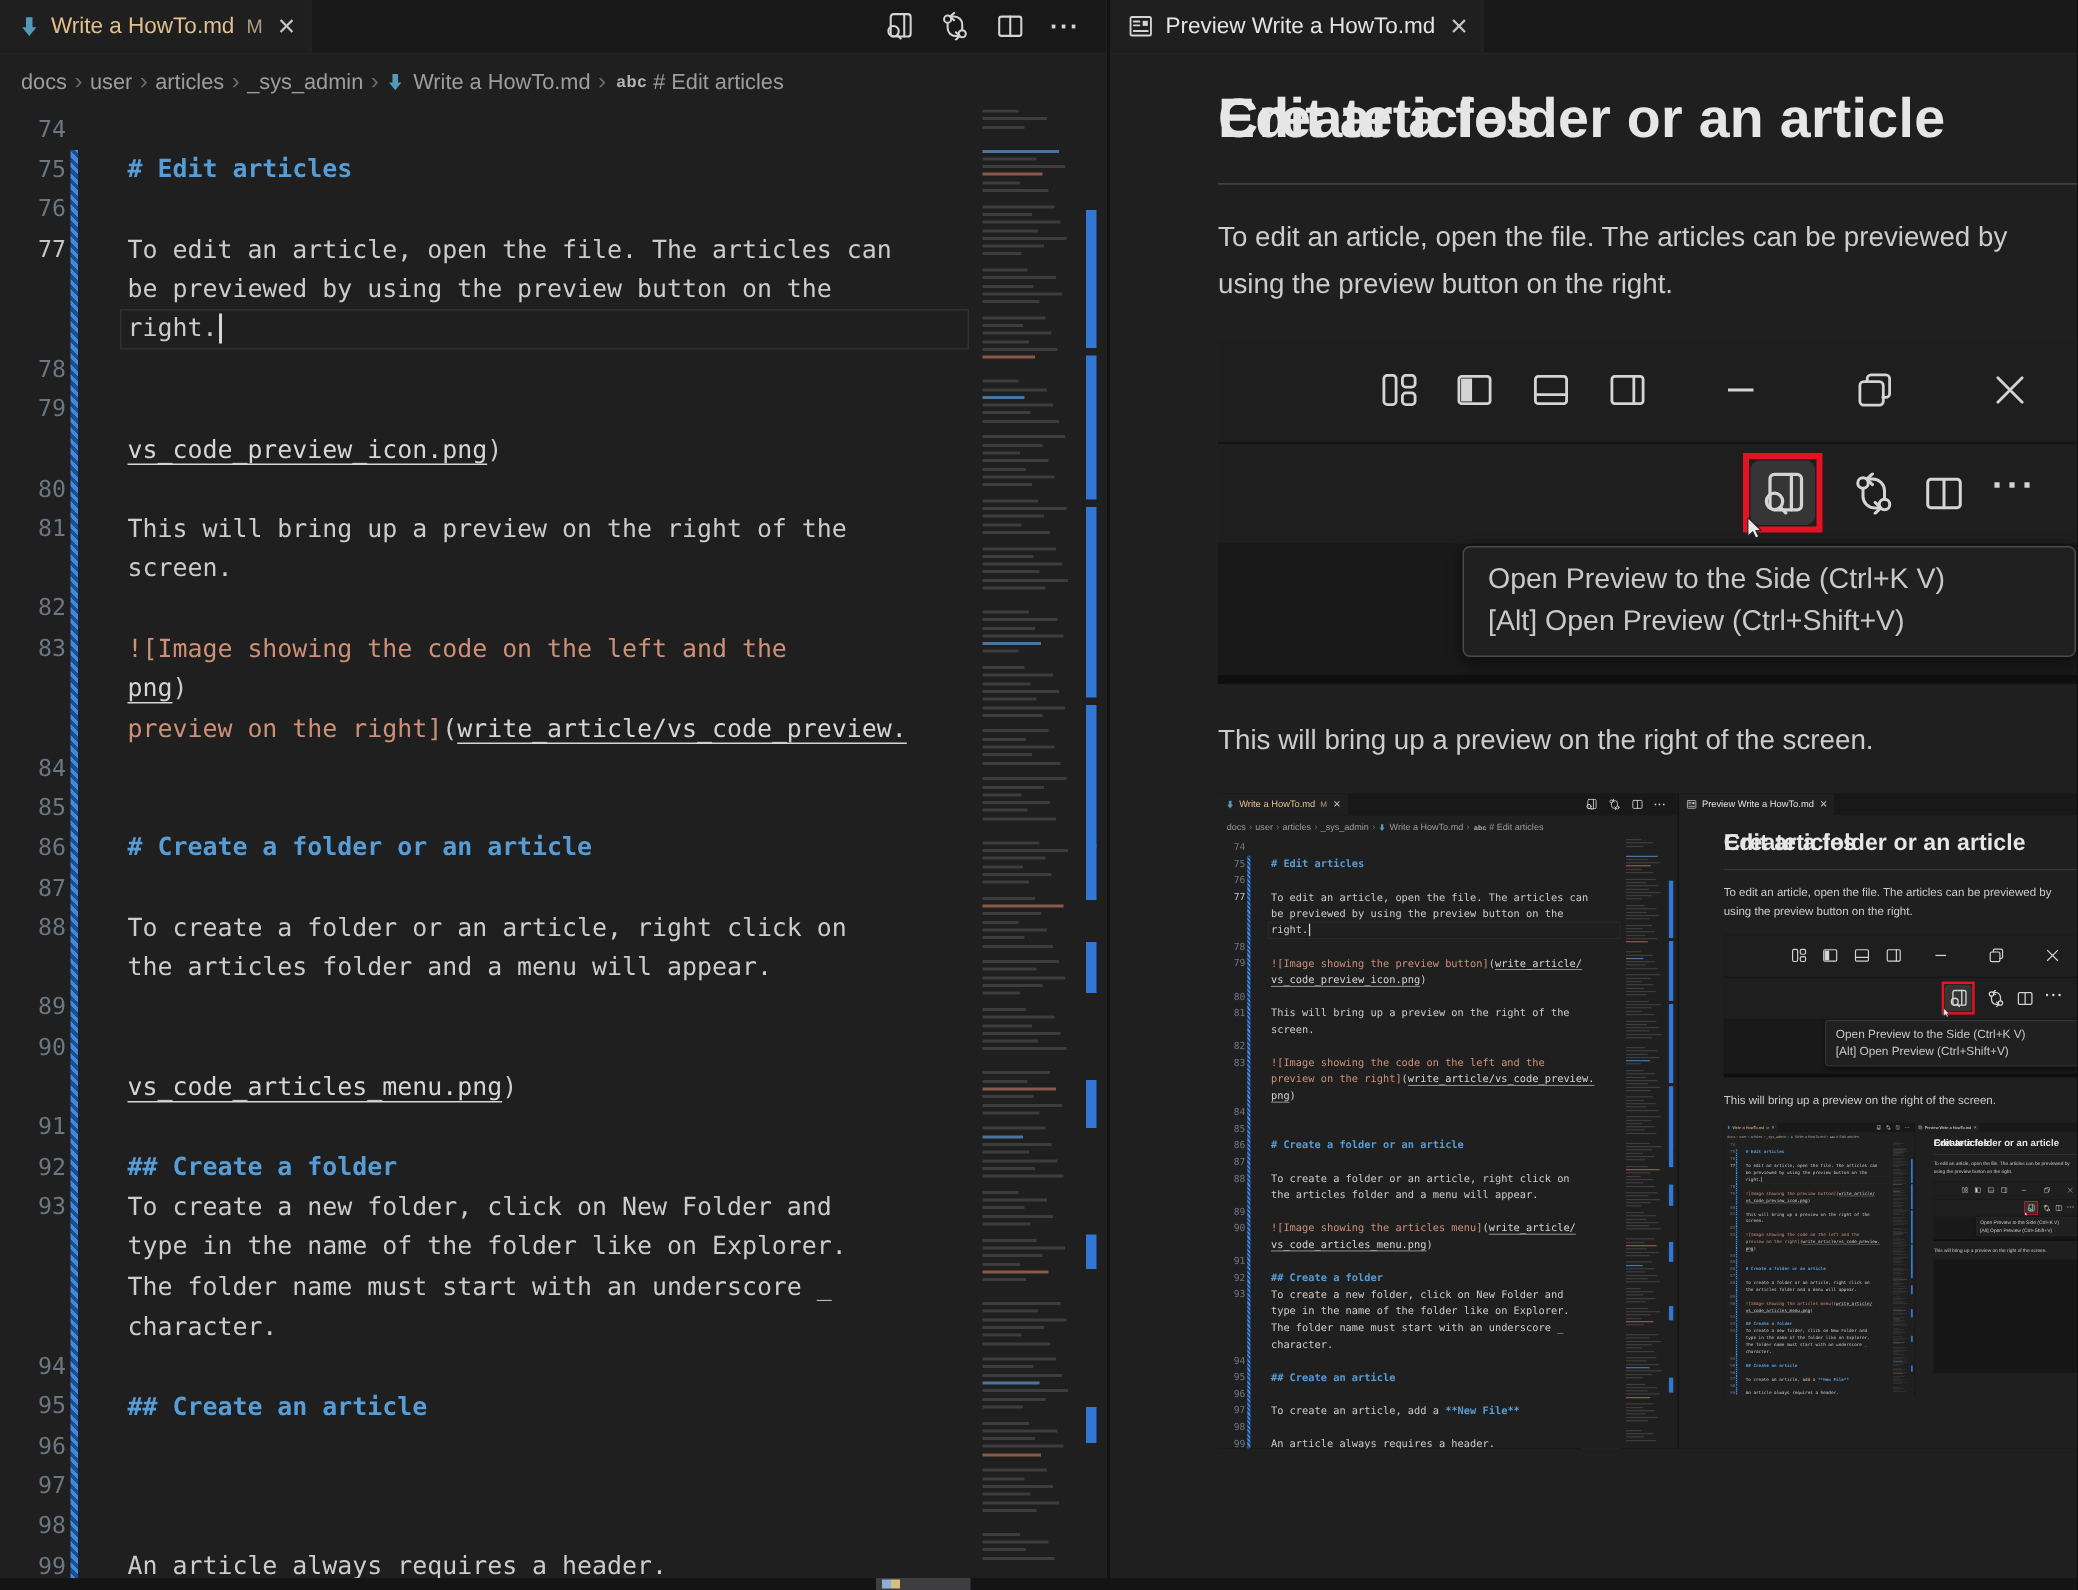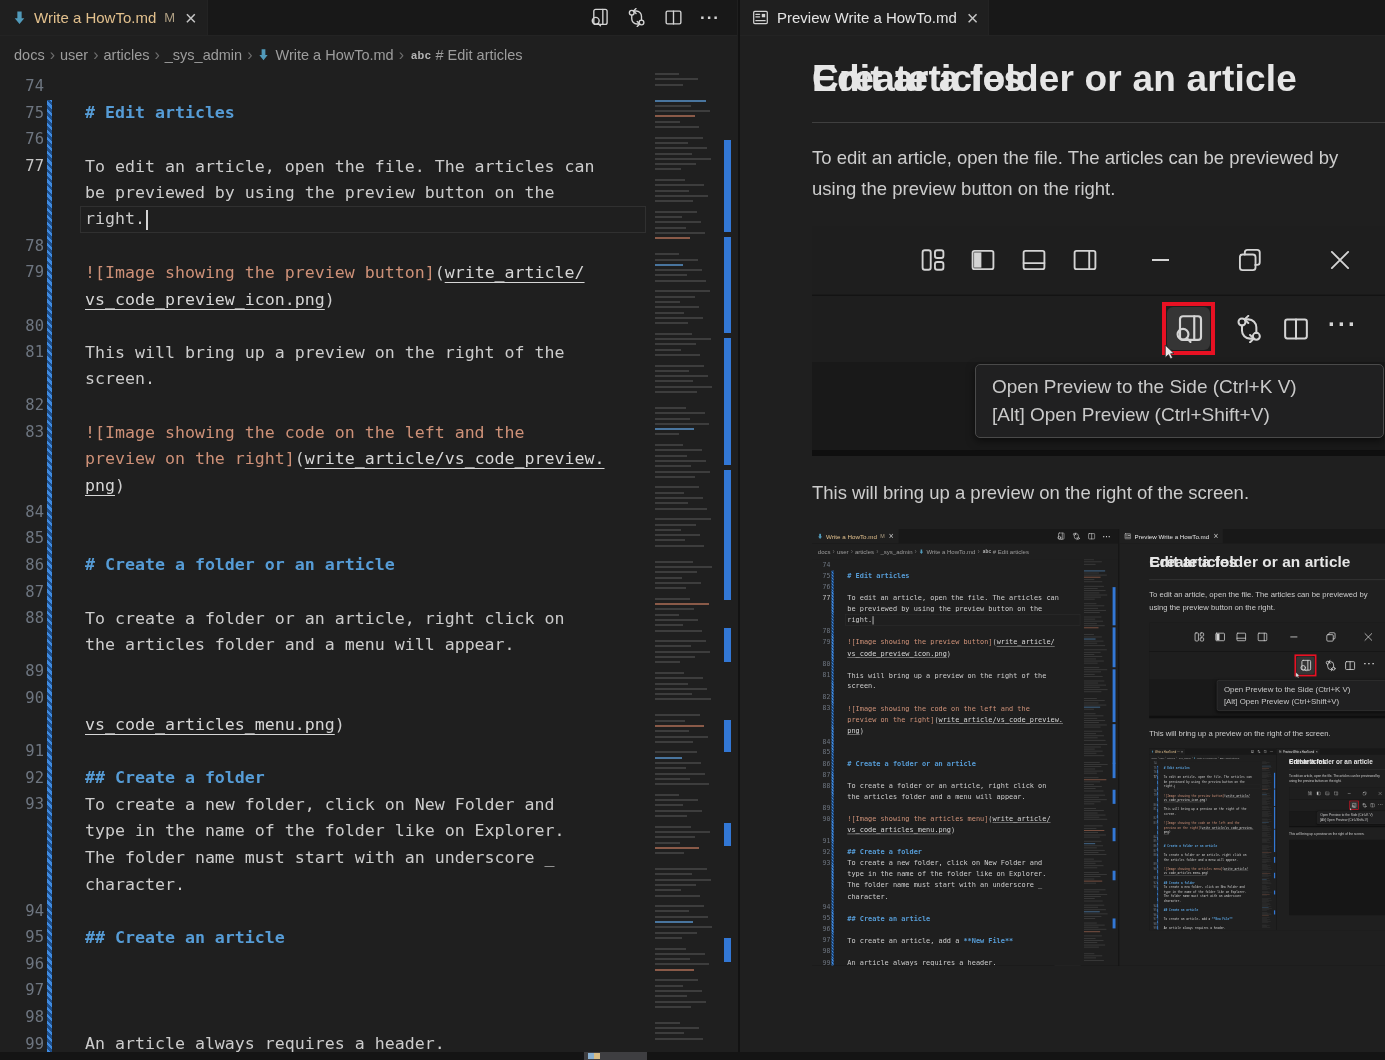--- a/index.html
+++ b/index.html
@@ -202,21 +202,20 @@
           <div class="crow hl">
             <span class="ln"></span>
             <span class="code"><span class="s-t">right.</span><span class="caret"></span></span>
           </div>
           <div class="crow">
             <span class="ln">78</span>
             <span class="code"></span>
           </div>
           <div class="crow">
             <span class="ln">79</span>
-            <span class="code"><span class="s-o">![Image showing the preview button]</span><span class="s-t">(</span><span class="s-l">write_article/</span></span>
           </div>
           <div class="crow">
             <span class="ln"></span>
             <span class="code"><span class="s-l">vs_code_preview_icon.png</span><span class="s-t">)</span></span>
           </div>
           <div class="crow">
             <span class="ln">80</span>
             <span class="code"></span>
           </div>
           <div class="crow">
@@ -230,25 +229,25 @@
           <div class="crow">
             <span class="ln">82</span>
             <span class="code"></span>
           </div>
           <div class="crow">
             <span class="ln">83</span>
             <span class="code"><span class="s-o">![Image showing the code on the left and the</span></span>
           </div>
           <div class="crow">
             <span class="ln"></span>
+            <span class="code"><span class="s-l">png</span><span class="s-t">)</span></span>
+          </div>
+          <div class="crow">
+            <span class="ln"></span>
             <span class="code"><span class="s-o">preview on the right]</span><span class="s-t">(</span><span class="s-l">write_article/vs_code_preview.</span></span>
-          </div>
-          <div class="crow">
-            <span class="ln"></span>
-            <span class="code"><span class="s-l">png</span><span class="s-t">)</span></span>
           </div>
           <div class="crow">
             <span class="ln">84</span>
             <span class="code"></span>
           </div>
           <div class="crow">
             <span class="ln">85</span>
             <span class="code"></span>
           </div>
           <div class="crow">

